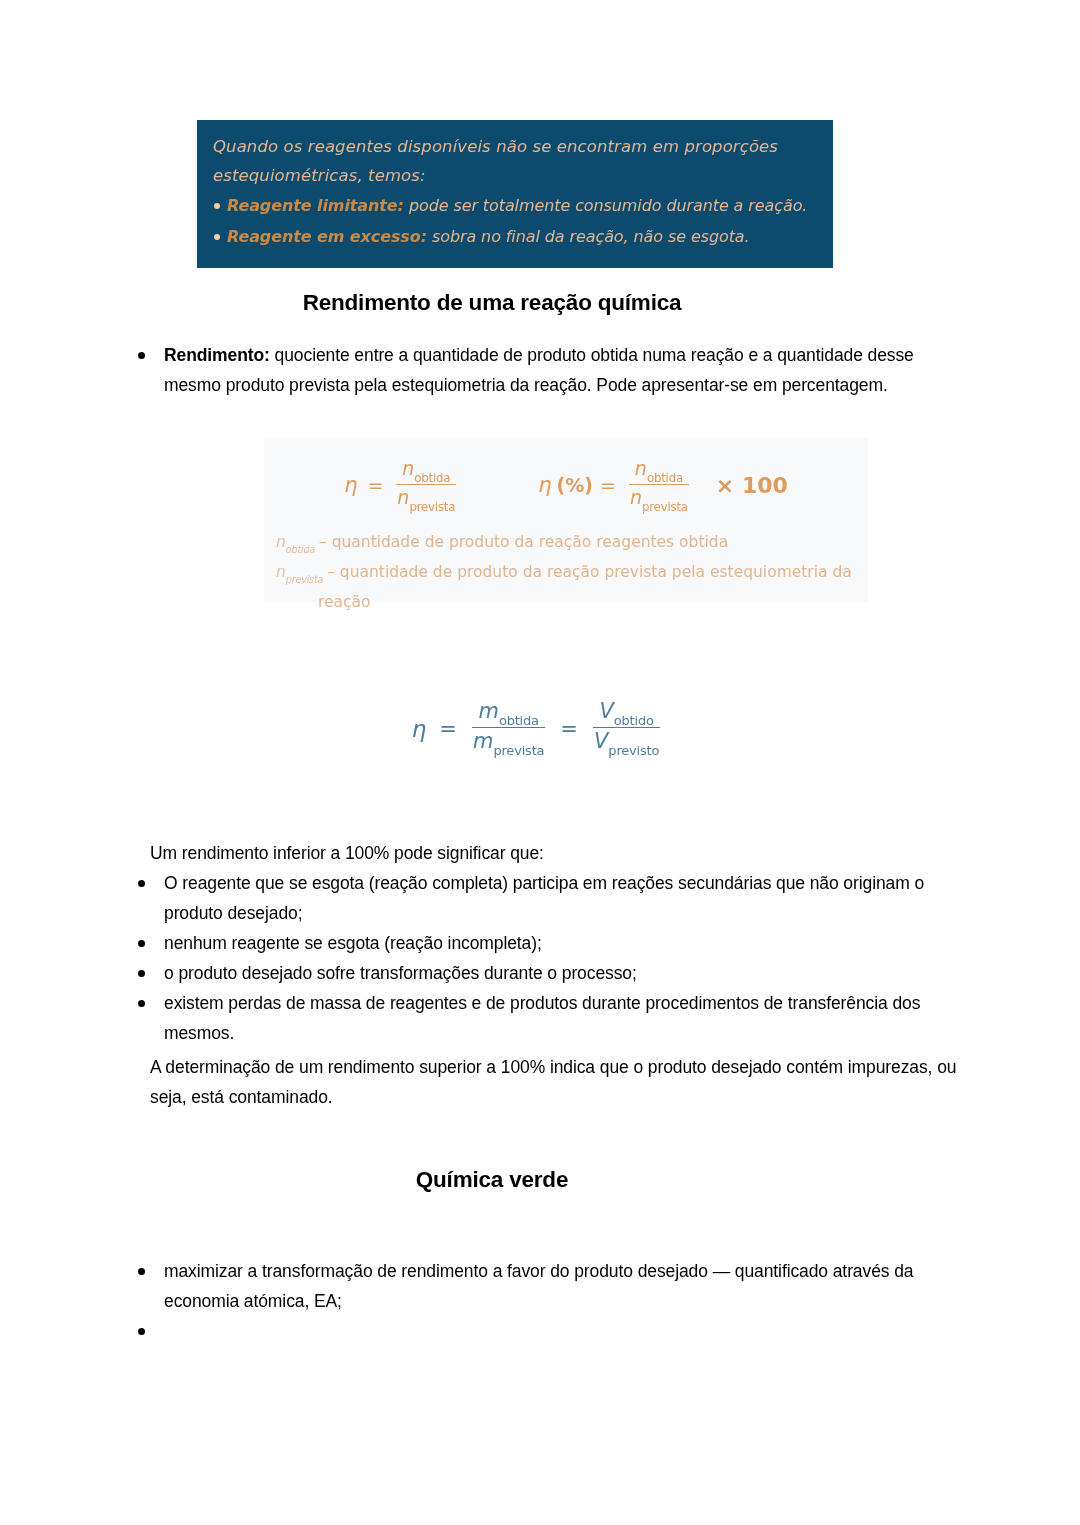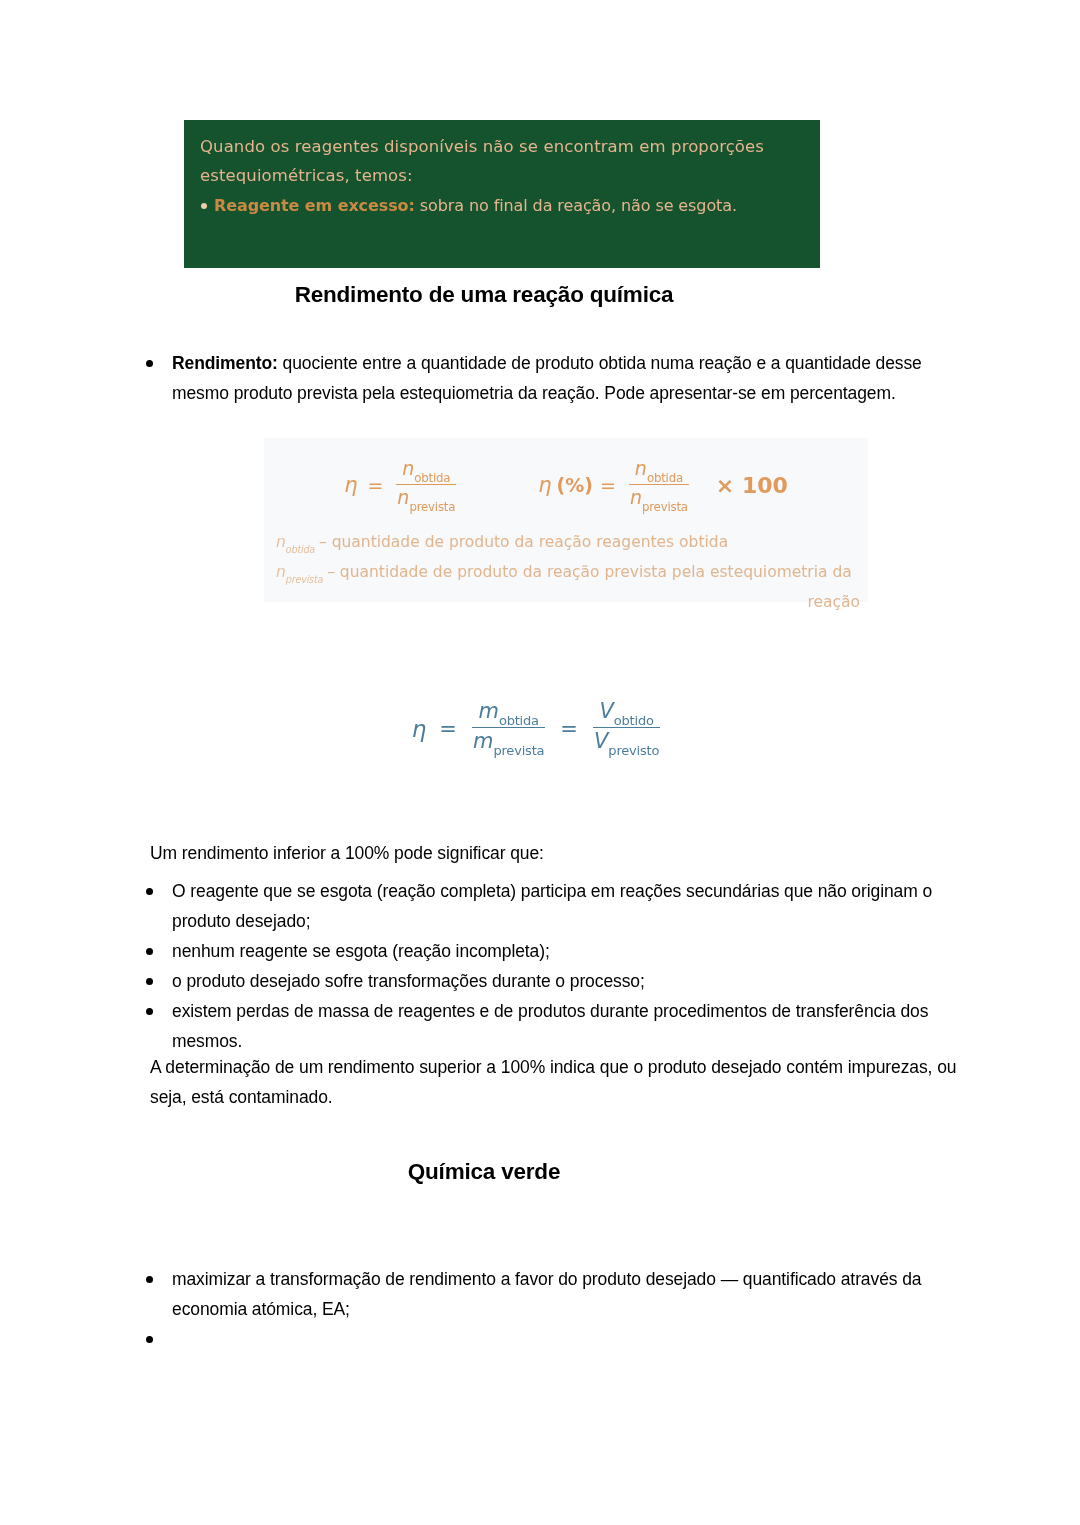--- a/index.html
+++ b/index.html
@@ -20,27 +20,28 @@
     position: absolute;
     left: 0; top: 0;
     width: 1080px;
     height: 1525px;
     background: #fff;
   }
 
   
   .orange-box {
     position: absolute;
-    left: 184px;
+    left: 197px;
     top: 120px;
     width: 636px;
     height: 148px;
-    background: #14532d;
+    background: #0c4a6e;
     box-sizing: border-box;
     padding: 12px 16px 0 16px;
+    font-style: italic;
   }
   .orange-lead {
     font-family: "DejaVu Sans", sans-serif;
     font-size: 16.5px;
     line-height: 29px;
     color: #e6b48d;
     letter-spacing: 0.1px;
   }
   .orange-item {
     font-family: "DejaVu Sans", sans-serif;
@@ -64,42 +65,42 @@
     color: #ca8a43;
     font-weight: 700;
   }
 
   
   h1.doc-title {
     position: absolute;
     left: 0;
     width: 960px;
     text-align: center;
-    margin: 4px;
+    margin: 12px;
     font-size: 22.5px;
     font-weight: bold;
     letter-spacing: -0.2px;
     color: #000;
   }
   h1#title-rendimento { top: 278px; }
   h1#title-quimica    { top: 1155px; }
 
   
   .para {
     position: absolute;
     font-size: 17.5px;
     line-height: 30px;
     color: #000;
     letter-spacing: -0.1px;
     margin-left: 20px;
   }
 
   ul.blist {
     position: absolute;
-    margin: 8px;
+    margin: 0;
     padding: 0;
     list-style: none;
   }
   ul.blist li {
     position: relative;
     padding-left: 34px;
     font-size: 17.5px;
     line-height: 30px;
     letter-spacing: -0.1px;
     color: #000;
@@ -187,21 +188,21 @@
   }
   .legend .sym {
     flex: 0 0 auto;
     white-space: nowrap;
     font-style: italic;
     color: #e7c0a0;
     padding-right: 4px;
   }
   .legend .txt { flex: 1 1 auto; }
   .legend .txt.just { text-align: justify; }
-  .legend .cont { padding-left: 42px; text-align: right; }
+  .legend .cont { padding-left: 42px; }
 
   
   .formula-blue {
     position: absolute;
     left: 0;
     top: 700px;
     width: 1080px;
     text-align: center;
     color: #4c7e9c;
     font-family: "DejaVu Sans", sans-serif;
@@ -212,20 +213,23 @@
   .formula-blue .frac .num { border-bottom-width: 1.8px; }
 </style>
 </head>
 <body>
 
 <div class="page">
 
   <div class="orange-box">
     <div class="orange-lead">Quando os reagentes disponíveis não se encontram em proporções estequiométricas, temos:</div>
 
+    <div class="orange-item">
+      <span class="dot"></span><b>Reagente limitante:</b><span> pode ser totalmente consumido durante a reação.</span>
+    </div>
 
     <div class="orange-item">
       <span class="dot"></span><b>Reagente em excesso:</b><span> sobra no final da reação, não se esgota.</span>
     </div>
   </div>
 
   <h1 class="doc-title" id="title-rendimento">Rendimento de uma reação química</h1>
 
   <ul class="blist" style="left:130px; top:340px; width:800px;">
     <li>

